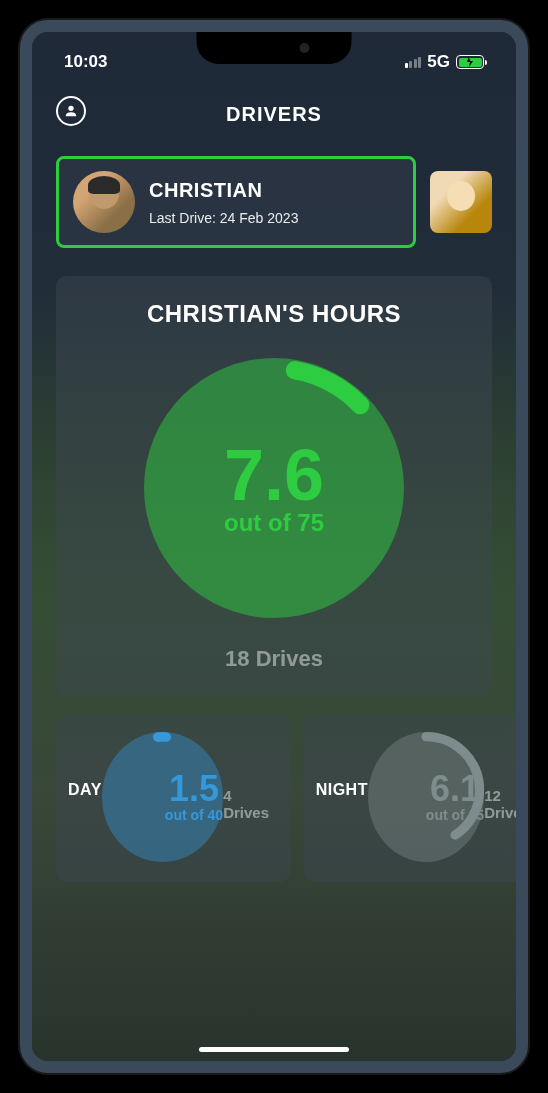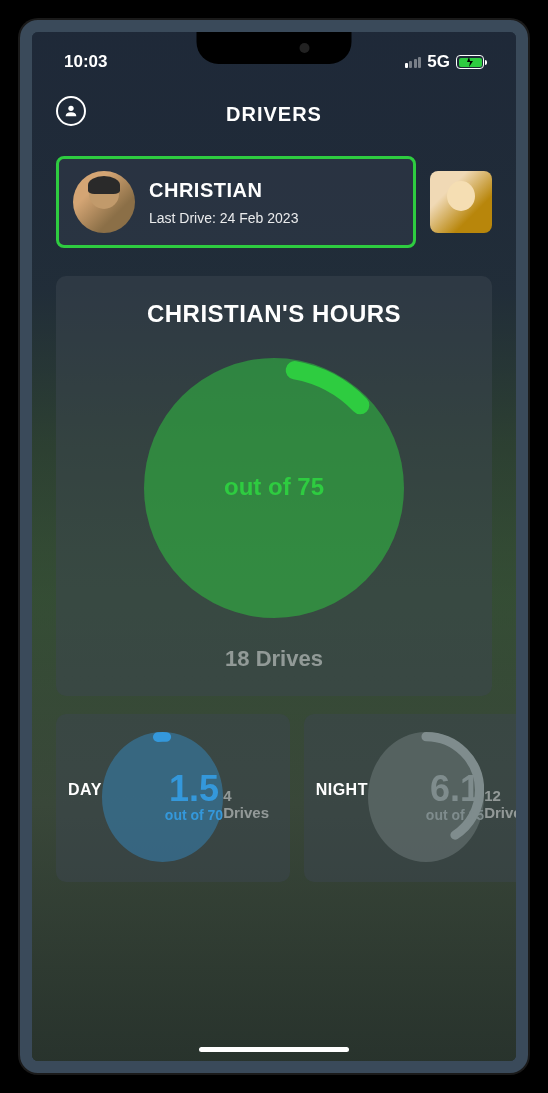--- a/index.html
+++ b/index.html
@@ -15,21 +15,21 @@
       justify-content: center;
       align-items: center;
       min-height: 100vh;
       padding: 20px;
     }
 
     .phone-frame {
       width: 508px;
       height: 1053px;
       background: #1a2332;
-      border-radius: 18px;
+      border-radius: 28px;
       border: 12px solid #3a4a5a;
       box-shadow: 0 0 0 2px #1a1a1a, 0 20px 60px rgba(0,0,0,0.5);
       overflow: hidden;
       position: relative;
     }
 
     .notch {
       position: absolute;
       top: 0;
       left: 50%;
@@ -473,37 +473,38 @@
     </div>
 
     <div class="main-card">
       <div class="card-title">CHRISTIAN'S HOURS</div>
       <div class="gauge-large">
         <div class="gauge-circle gauge-bg-green"></div>
         <svg class="gauge-arc" viewBox="0 0 100 100">
           <circle cx="50" cy="50" r="46" fill="none" stroke="#2ecc40" stroke-width="7" stroke-dasharray="29 260" stroke-linecap="round" transform="rotate(-80 50 50)"></circle>
         </svg>
         <div class="gauge-content">
+          <div class="gauge-value gauge-value-green">7.6</div>
           <div class="gauge-sub gauge-sub-green">out of 75</div>
         </div>
       </div>
       <div class="drives-count">18 Drives</div>
     </div>
 
     <div class="split-cards">
       <div class="split-card">
         <div class="split-title">DAY</div>
         <div class="gauge-small">
           <div class="gauge-circle gauge-bg-blue"></div>
           <svg class="gauge-arc" viewBox="0 0 100 100">
             <circle cx="50" cy="50" r="46" fill="none" stroke="#3498db" stroke-width="8" stroke-dasharray="7 282" stroke-linecap="round" transform="rotate(-95 50 50)"></circle>
           </svg>
           <div class="gauge-content">
             <div class="gauge-value-small gauge-value-blue">1.5</div>
-            <div class="gauge-sub-small gauge-sub-blue">out of 70</div>
+            <div class="gauge-sub-small gauge-sub-blue">out of 40</div>
           </div>
         </div>
         <div class="drives-count-small">4 Drives</div>
       </div>
 
       <div class="split-card">
         <div class="split-title">NIGHT</div>
         <div class="gauge-small">
           <div class="gauge-circle gauge-bg-gray"></div>
           <svg class="gauge-arc" viewBox="0 0 100 100">

